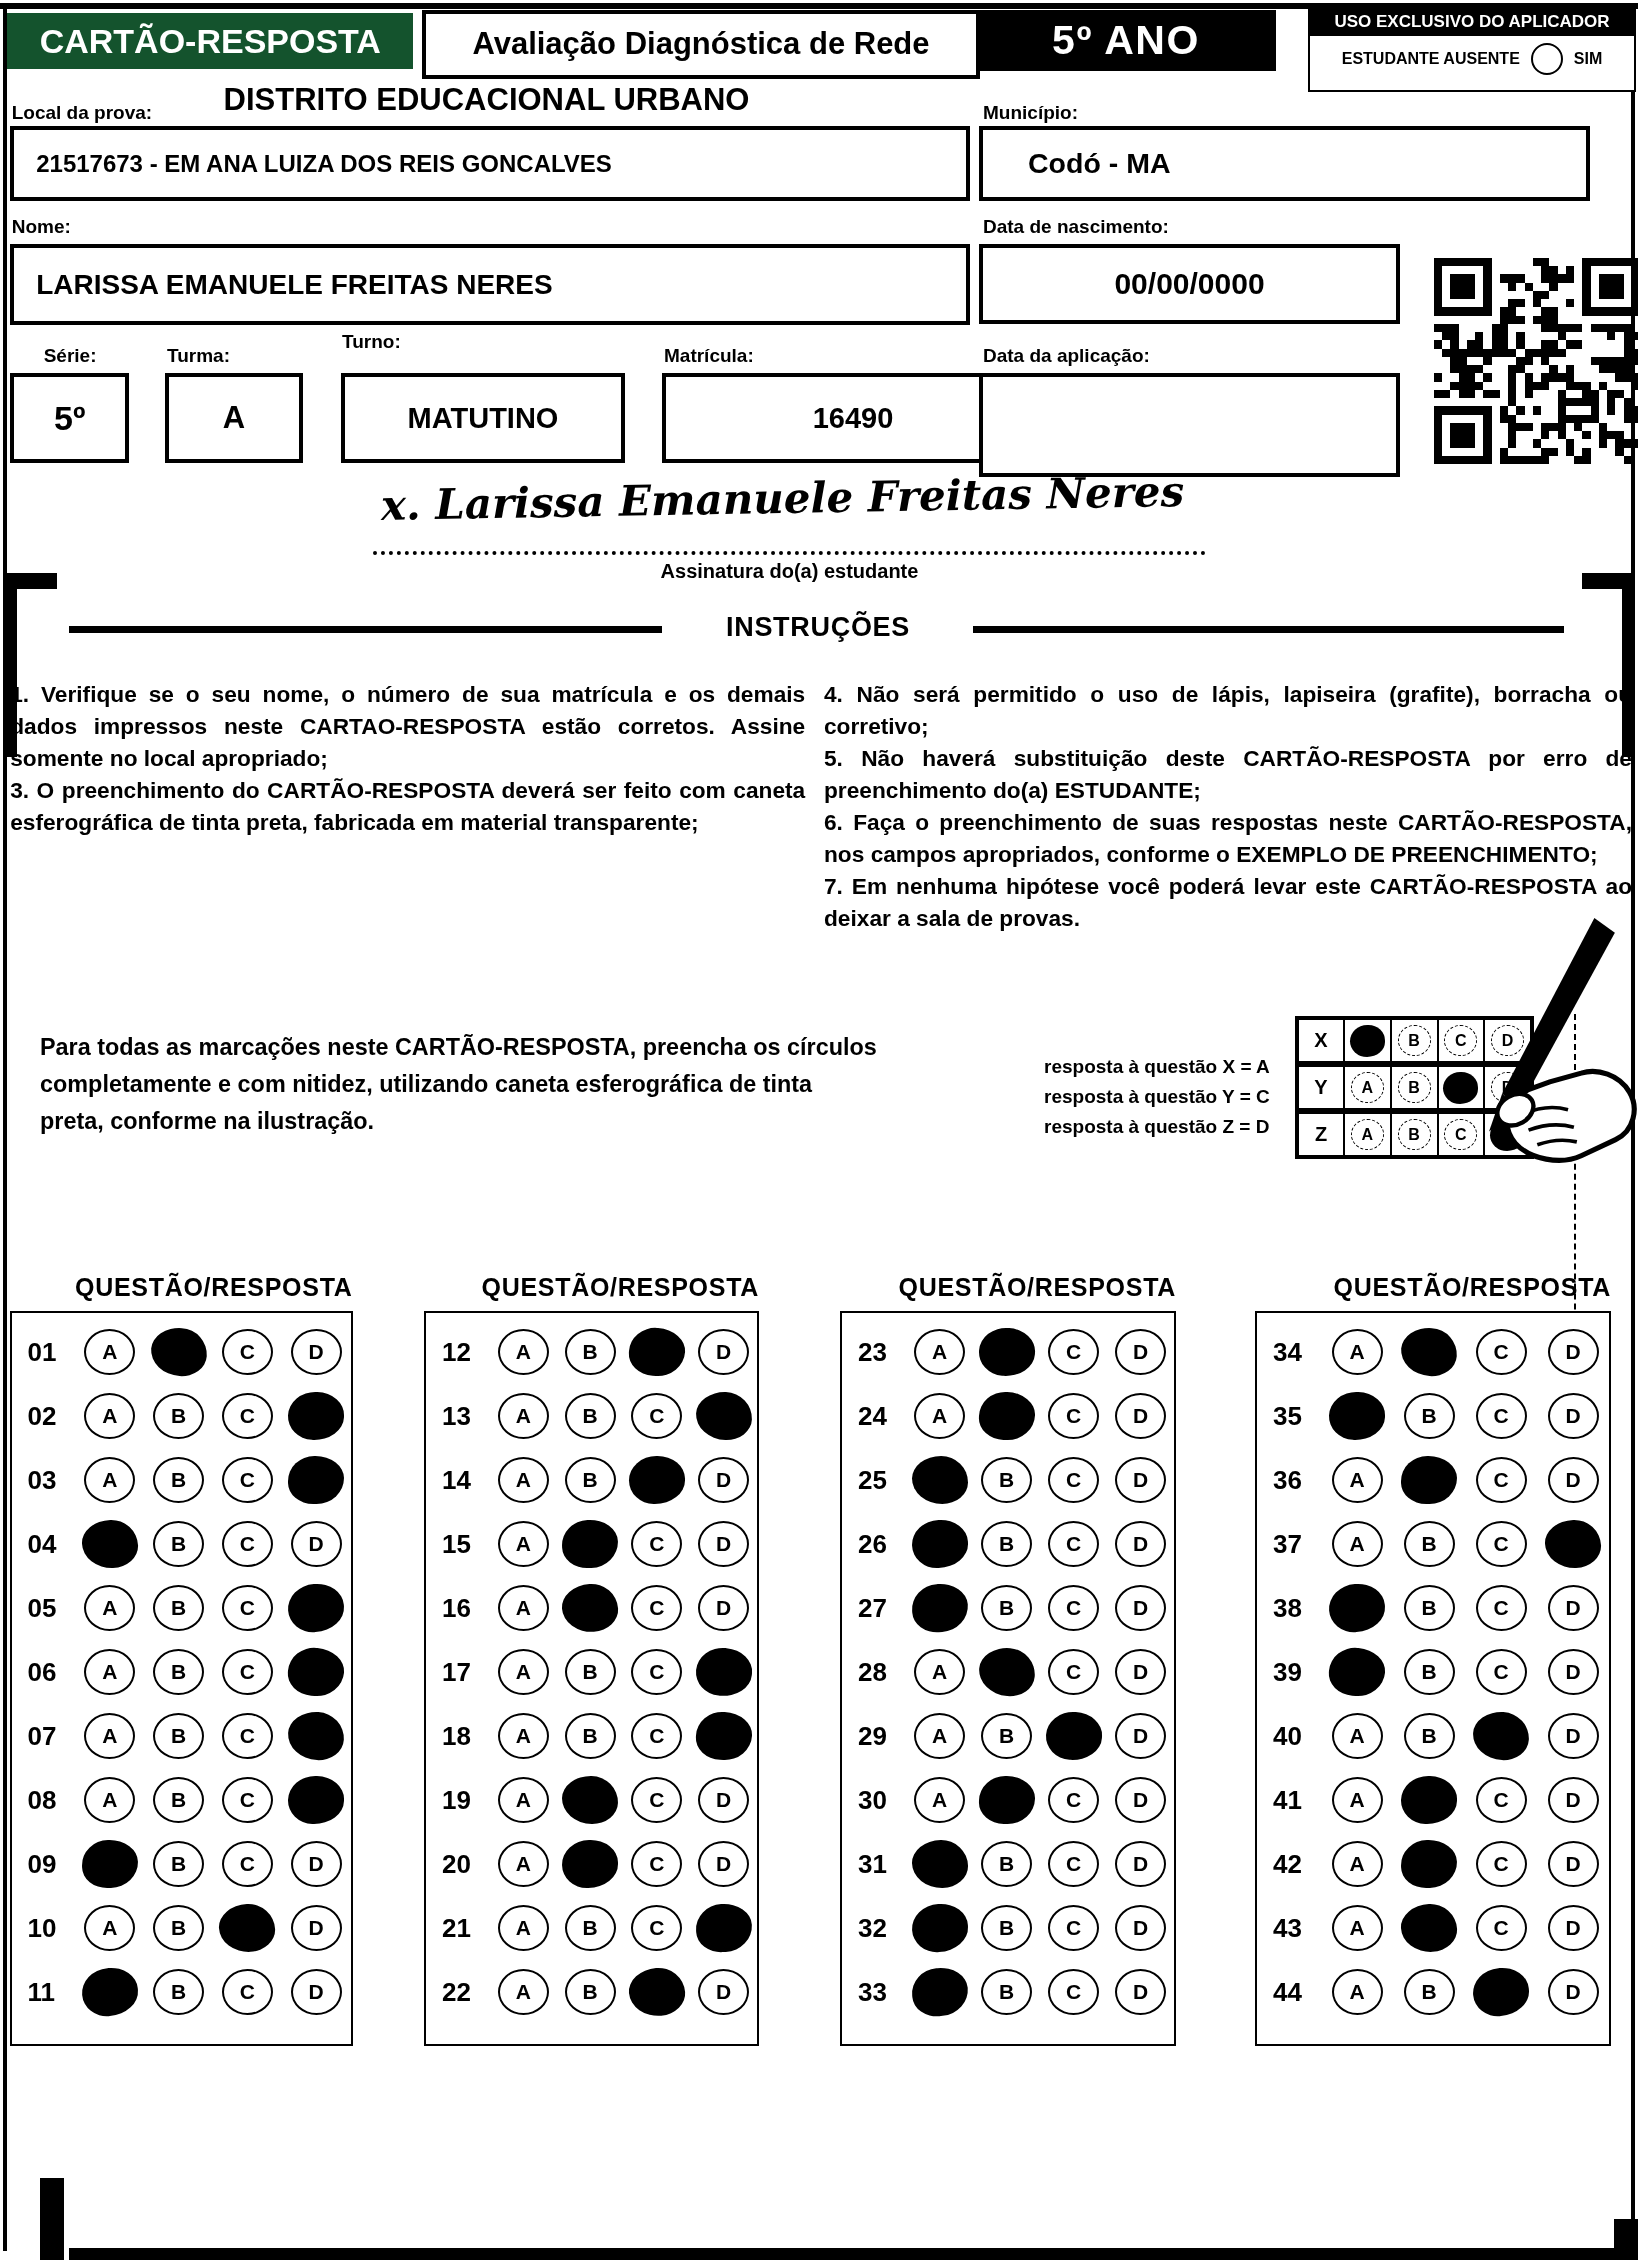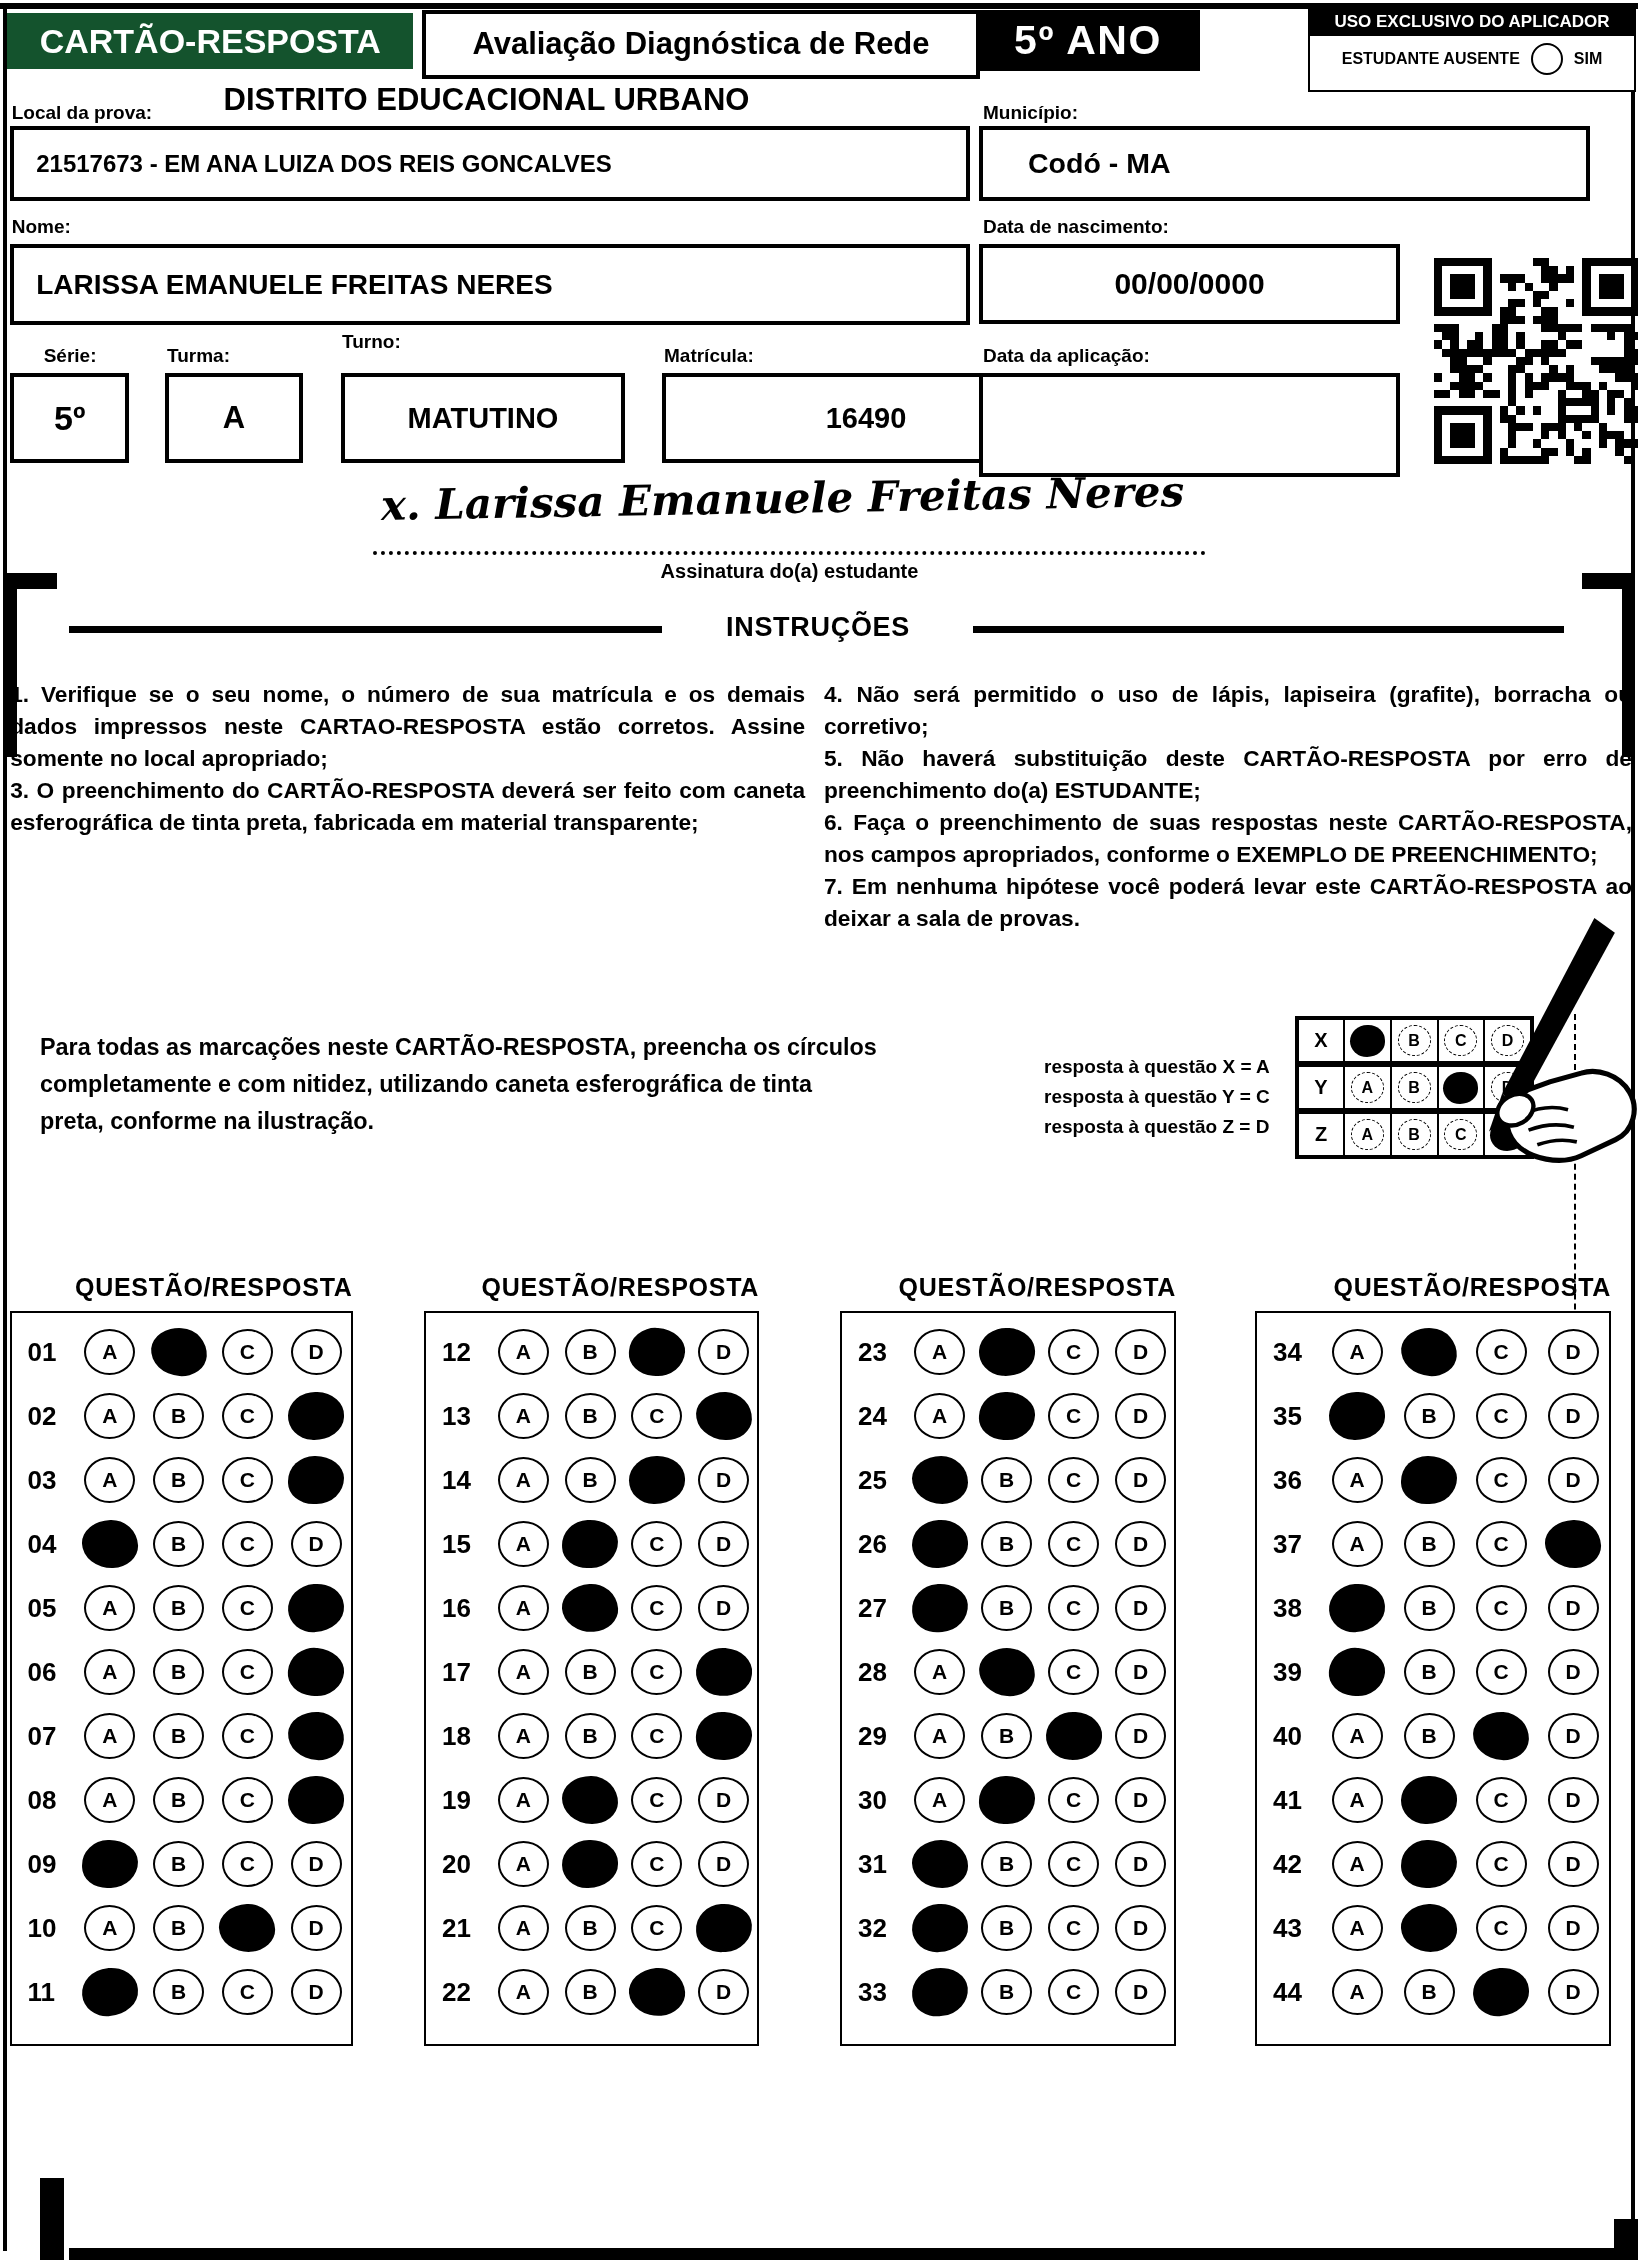--- a/index.html
+++ b/index.html
@@ -19,21 +19,21 @@
   #btm-l-v{left:40px;top:2178px;width:24px;height:82px;}
   #btm-bar{left:69px;top:2248px;width:1569px;height:11.7px;}
   #btm-r-block{left:1614px;top:2219px;width:24px;height:41px;}
   #reg-dash{left:1574px;top:1014px;height:615px;border-left:2.2px dashed #000;}
 
   
   #box-card{left:7.3px;top:13px;width:406px;height:56px;background:#14532d;color:#fff;
             display:flex;align-items:center;justify-content:center;font-size:34px;}
   #box-exam{left:422px;top:9.5px;width:550px;height:61px;border:4.4px solid #000;
             display:flex;align-items:center;justify-content:center;font-size:31px;}
-  #box-grade{left:976px;top:9.5px;width:224px;height:61px;background:#000;color:#fff;
+  #box-grade{left:976px;top:9.5px;width:300px;height:61px;background:#000;color:#fff;
             display:flex;align-items:center;justify-content:center;font-size:41px;letter-spacing:1.5px;}
   #box-applicator{left:1308px;top:5.8px;width:324px;height:82px;border:2.9px solid #000;background:#fff;}
   #box-applicator .bar{height:28px;background:#000;color:#fff;display:flex;align-items:center;justify-content:center;font-size:17px;}
   #box-applicator .arow{height:47px;display:flex;align-items:center;justify-content:center;gap:11px;font-size:16px;}
   .circle-sm{width:28px;height:28px;border:2.2px solid #000;border-radius:50%;display:inline-block;}
 
   
   .lbl{font-size:19px;}
   .fbox{border:4.4px solid #000;display:flex;align-items:center;background:#fff;}
   #lbl-local{left:11.7px;top:102px;}
@@ -43,21 +43,21 @@
   #box-municipio{left:979px;top:126px;width:558px;height:67px;font-size:28.5px;padding-left:45px;}
   #lbl-nome{left:11.7px;top:216px;}
   #box-nome{left:10.2px;top:244px;width:930px;height:73px;font-size:28px;padding-left:22px;}
   #lbl-nasc{left:983px;top:216px;}
   #box-nasc{left:979px;top:244px;width:413px;height:72px;font-size:30px;justify-content:center;}
   #qr{left:1434px;top:253px;width:206px;height:216px;}
   #qr svg{width:100%;height:100%;fill:#000;shape-rendering:crispEdges;}
   #lbl-serie{left:11.7px;top:345px;margin-left:32px;}   #box-serie{left:10.2px;top:373px;width:111px;height:82px;font-size:34px;justify-content:center;}
   #lbl-turma{left:167px;top:345px;}  #box-turma{left:165px;top:373px;width:130px;height:82px;font-size:31px;justify-content:center;}
   #lbl-turno{left:342px;top:331px;}  #box-turno{left:341px;top:373px;width:276px;height:82px;font-size:29px;justify-content:center;}
-  #lbl-matricula{left:664px;top:345px;} #box-matricula{left:662px;top:373px;width:374px;height:82px;font-size:29px;justify-content:center;padding-left:13px;}
+  #lbl-matricula{left:664px;top:345px;} #box-matricula{left:662px;top:373px;width:374px;height:82px;font-size:29px;justify-content:center;}
   #lbl-aplicacao{left:983px;top:345px;} #box-aplicacao{left:979px;top:373px;width:413px;height:96px;}
 
   
   #signature{left:322px;top:474px;width:921px;text-align:center;white-space:nowrap;
              font-family:"DejaVu Serif",serif;font-style:italic;font-size:42px;transform:rotate(-1deg);}
   #sig-line{left:373px;top:512px;width:833px;height:39px;border-bottom:4.4px dotted #000;}
   #sig-label{left:373px;top:560px;width:833px;text-align:center;font-size:20px;}
 
   
   #inst-line-l{left:69px;top:626px;width:593px;height:7.3px;}

